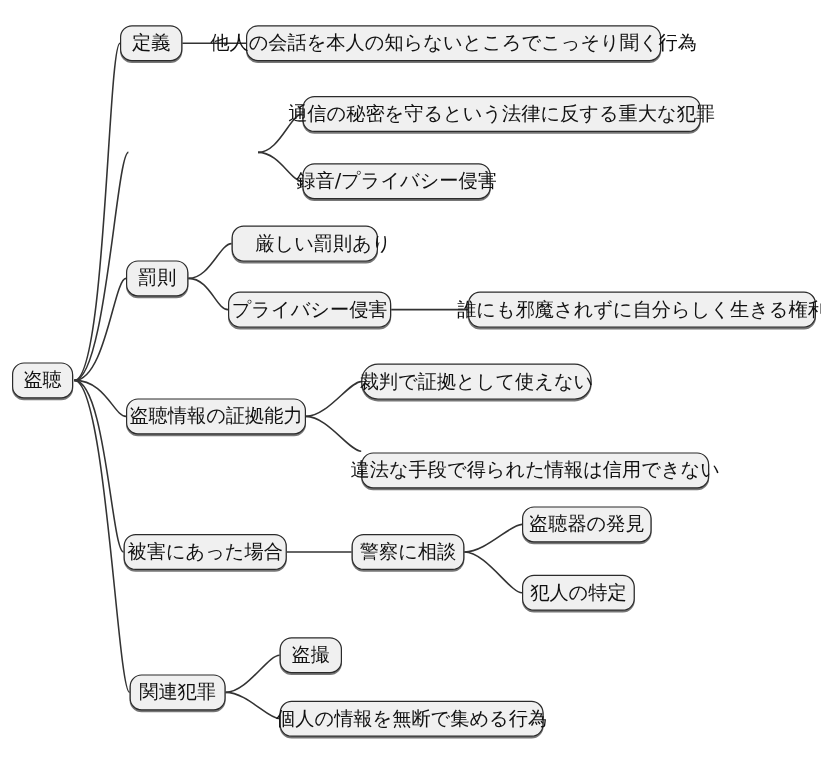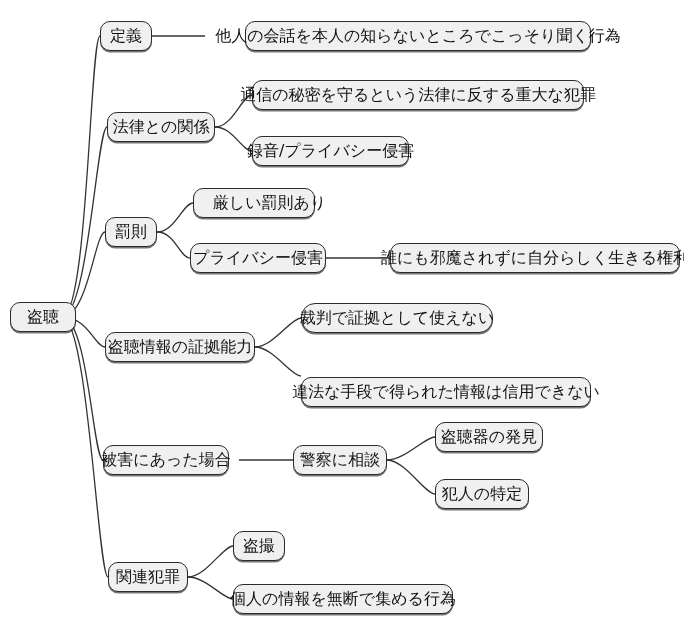--- a/index.html
+++ b/index.html
@@ -66,34 +66,33 @@
       <path d="M255,347 C273,347 291,376 301,376"></path>
       <path d="M62,317 C88,317 93,460 103,460"></path>
       <path d="M239,460 L293,460"></path>
       <path d="M387,460 C405,460 425,437 435,437"></path>
       <path d="M387,460 C405,460 425,494 435,494"></path>
       <path d="M62,317 C88,317 98,577 108,577"></path>
       <path d="M188,577 C206,577 223,546 233,546"></path>
       <path d="M188,577 C206,577 223,599 233,599"></path>
     </svg>
   <div id="node-layer">
-      <div class="mm-node" style="left: 10px; top: 302px; width: 66px;">盗聴</div>
+      <div class="mm-node" style="left: 10px; top: 302px; width: 51px;">盗聴</div>
       <div class="mm-node" style="left: 100px; top: 21px; width: 52px;">定義</div>
-      <div class="mm-node" style="left: 205px; top: 21px; width: 346px; margin-left: 40px;">他人の会話を本人の知らないところでこっそり聞く行為</div>
-      <div class="mm-node" style="left: 107px; top: 112px; width: 108px;">法律との関係</div>
+      <div class="mm-node" style="left: 205px; top: 21px; width: 346px;">他人の会話を本人の知らないところでこっそり聞く行為</div>
       <div class="mm-node" style="left: 252px; top: 80px; width: 332px; text-align: center;">通信の秘密を守るという法律に反する重大な犯罪</div>
       <div class="mm-node" style="left: 252px; top: 136px; width: 157px;">録音/プライバシー侵害</div>
       <div class="mm-node" style="left: 105px; top: 217px; width: 52px;">罰則</div>
       <div class="mm-node" style="left: 193px; top: 188px; width: 122px; padding-left: 31px;">厳しい罰則あり</div>
       <div class="mm-node" style="left: 190px; top: 243px; width: 136px;">プライバシー侵害</div>
       <div class="mm-node" style="left: 105px; top: 332px; width: 150px;">盗聴情報の証拠能力</div>
       <div class="mm-node" style="left: 390px; top: 243px; width: 290px;">誰にも邪魔されずに自分らしく生きる権利</div>
       <div class="mm-node" style="left: 301px; top: 303px; width: 192px; border-radius: 14px;">裁判で証拠として使えない</div>
       <div class="mm-node" style="left: 301px; top: 361px; width: 290px; margin-top: 16px;">違法な手段で得られた情報は信用できない</div>
-      <div class="mm-node" style="left: 103px; top: 445px; width: 126px;">被害にあった場合</div>
+      <div class="mm-node" style="left: 103px; top: 445px; width: 136px;">被害にあった場合</div>
       <div class="mm-node" style="left: 293px; top: 445px; width: 94px;">警察に相談</div>
       <div class="mm-node" style="left: 435px; top: 422px; width: 108px;">盗聴器の発見</div>
       <div class="mm-node" style="left: 435px; top: 479px; width: 94px;">犯人の特定</div>
       <div class="mm-node" style="left: 108px; top: 562px; width: 80px;">関連犯罪</div>
       <div class="mm-node" style="left: 233px; top: 531px; width: 52px;">盗撮</div>
       <div class="mm-node" style="left: 233px; top: 584px; width: 220px;">個人の情報を無断で集める行為</div>
     </div>
 </div>
 
 </body></html>

